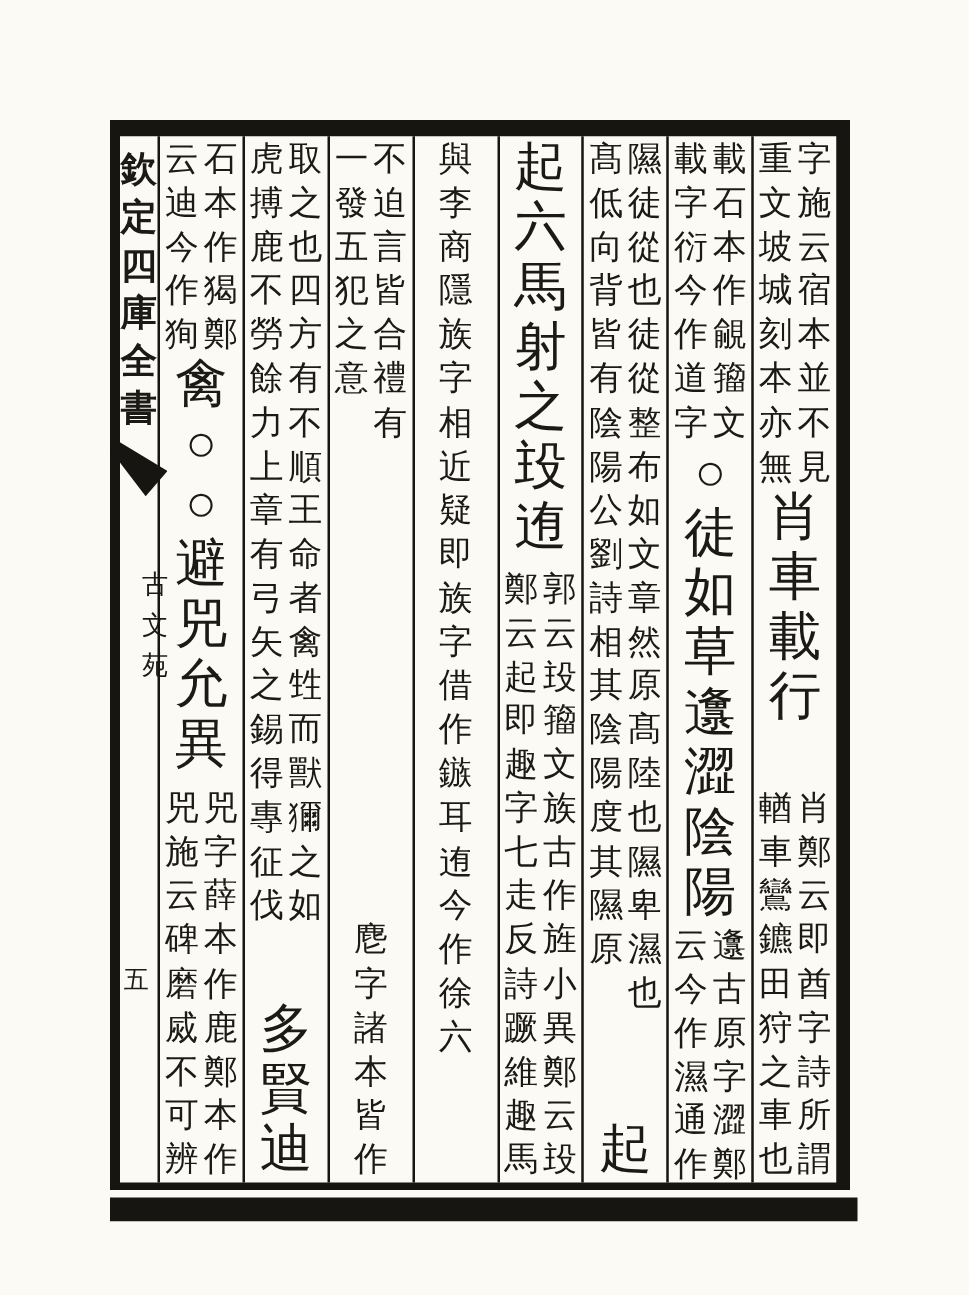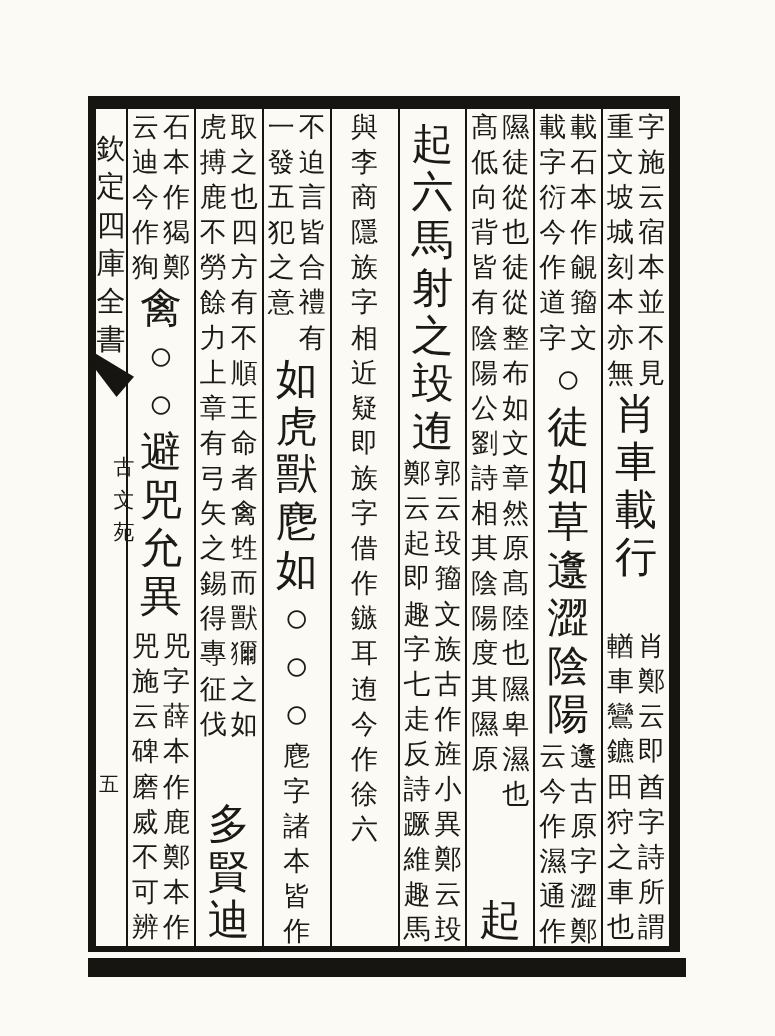--- a/index.html
+++ b/index.html
@@ -25,21 +25,21 @@
     background:#171512;
   }
   
   .margin-col{
     width:30px;flex:0 0 30px;position:relative;overflow:visible;
   }
   .lbl{
     position:absolute;left:-3px;width:36px;
     word-break:break-all;text-align:center;line-height:1.32;
   }
-  .lbl-title{top:20px;font-size:29px;font-weight:normal;letter-spacing:0;}
+  .lbl-title{top:8px;font-size:29px;font-weight:bold;letter-spacing:0;}
   .lbl-book{top:342px;font-size:21px;left:16px;width:24px;line-height:1.55;}
   .lbl-folio{top:662px;font-size:20px;left:1px;width:24px;}
   .wedge{
     position:absolute;top:240px;left:-8px;width:46px;height:48px;
     background:#171512;
     clip-path:polygon(0 0,100% 58%,62% 100%,0 22%);
   }
   
   .col{
     flex:1 1 0;position:relative;
@@ -54,21 +54,21 @@
   }
   .note{
     display:flex;flex-direction:row-reverse;justify-content:space-evenly;
     width:100%;
   }
   .nsub{
     font-size:27px;line-height:1.3;width:1em;
     word-break:break-all;text-align:center;
   }
   .push{margin-top:auto;}
-  .pad-top{padding-top:12px;}
+  .pad-top{padding-top:2px;}
 </style>
 </head>
 <body>
 
 <div class="paper"></div>
 
 <div class="frame">
 
   <div class="margin-col">
     <div class="lbl lbl-title">欽定四庫全書</div>
@@ -95,21 +95,20 @@
       <div class="nsub">虎搏鹿不勞餘力上章有弓矢之錫得專征伐</div>
     </div>
     <div class="maint push">多賢迪</div>
   </div>
 
   <div class="col">
     <div class="note">
       <div class="nsub">不迫言皆合禮有</div>
       <div class="nsub">一發五犯之意</div>
     </div>
-    <div class="maint">如虎獸麀如○○○</div>
     <div class="note push">
       <div class="nsub">麀字諸本皆作</div>
     </div>
   </div>
 
   <div class="col">
     <div class="note">
       <div class="nsub">與李商隱族字相近疑即族字借作鏃耳迶今作徐六</div>
     </div>
   </div>

